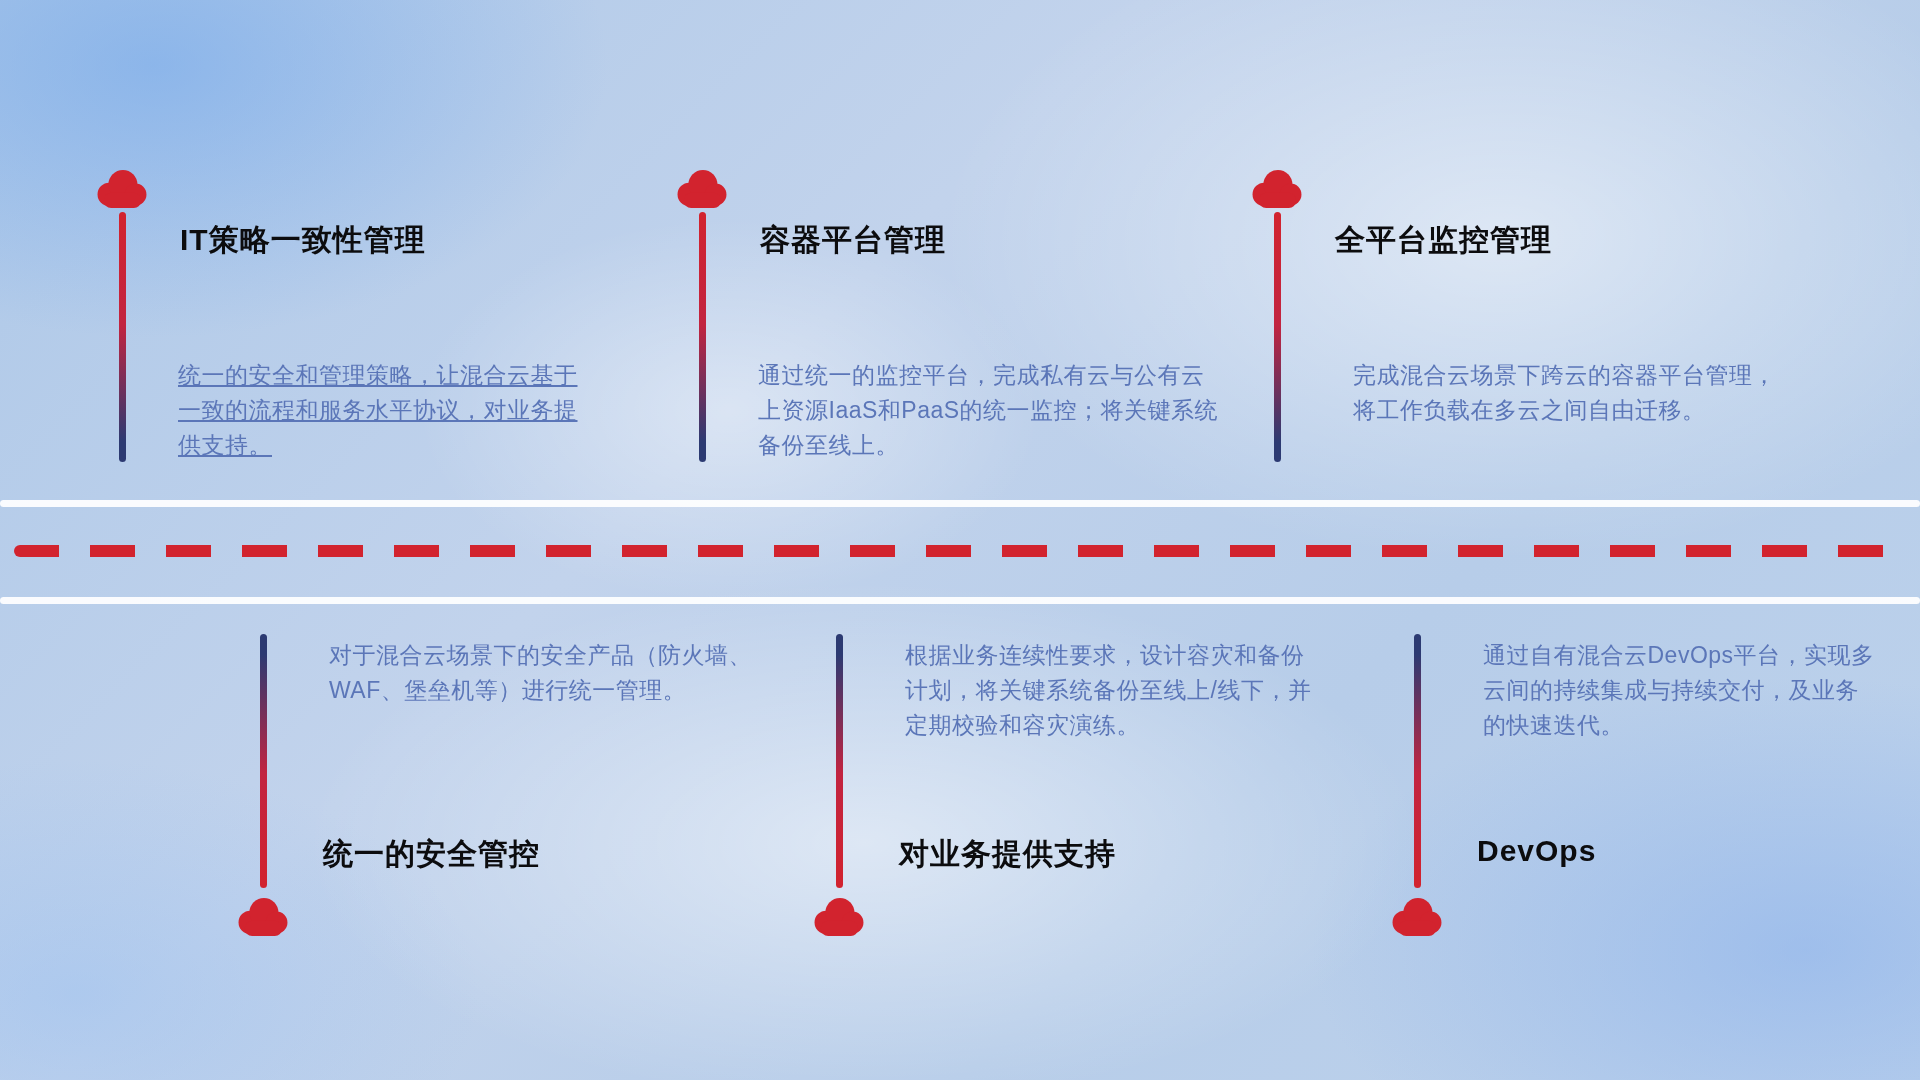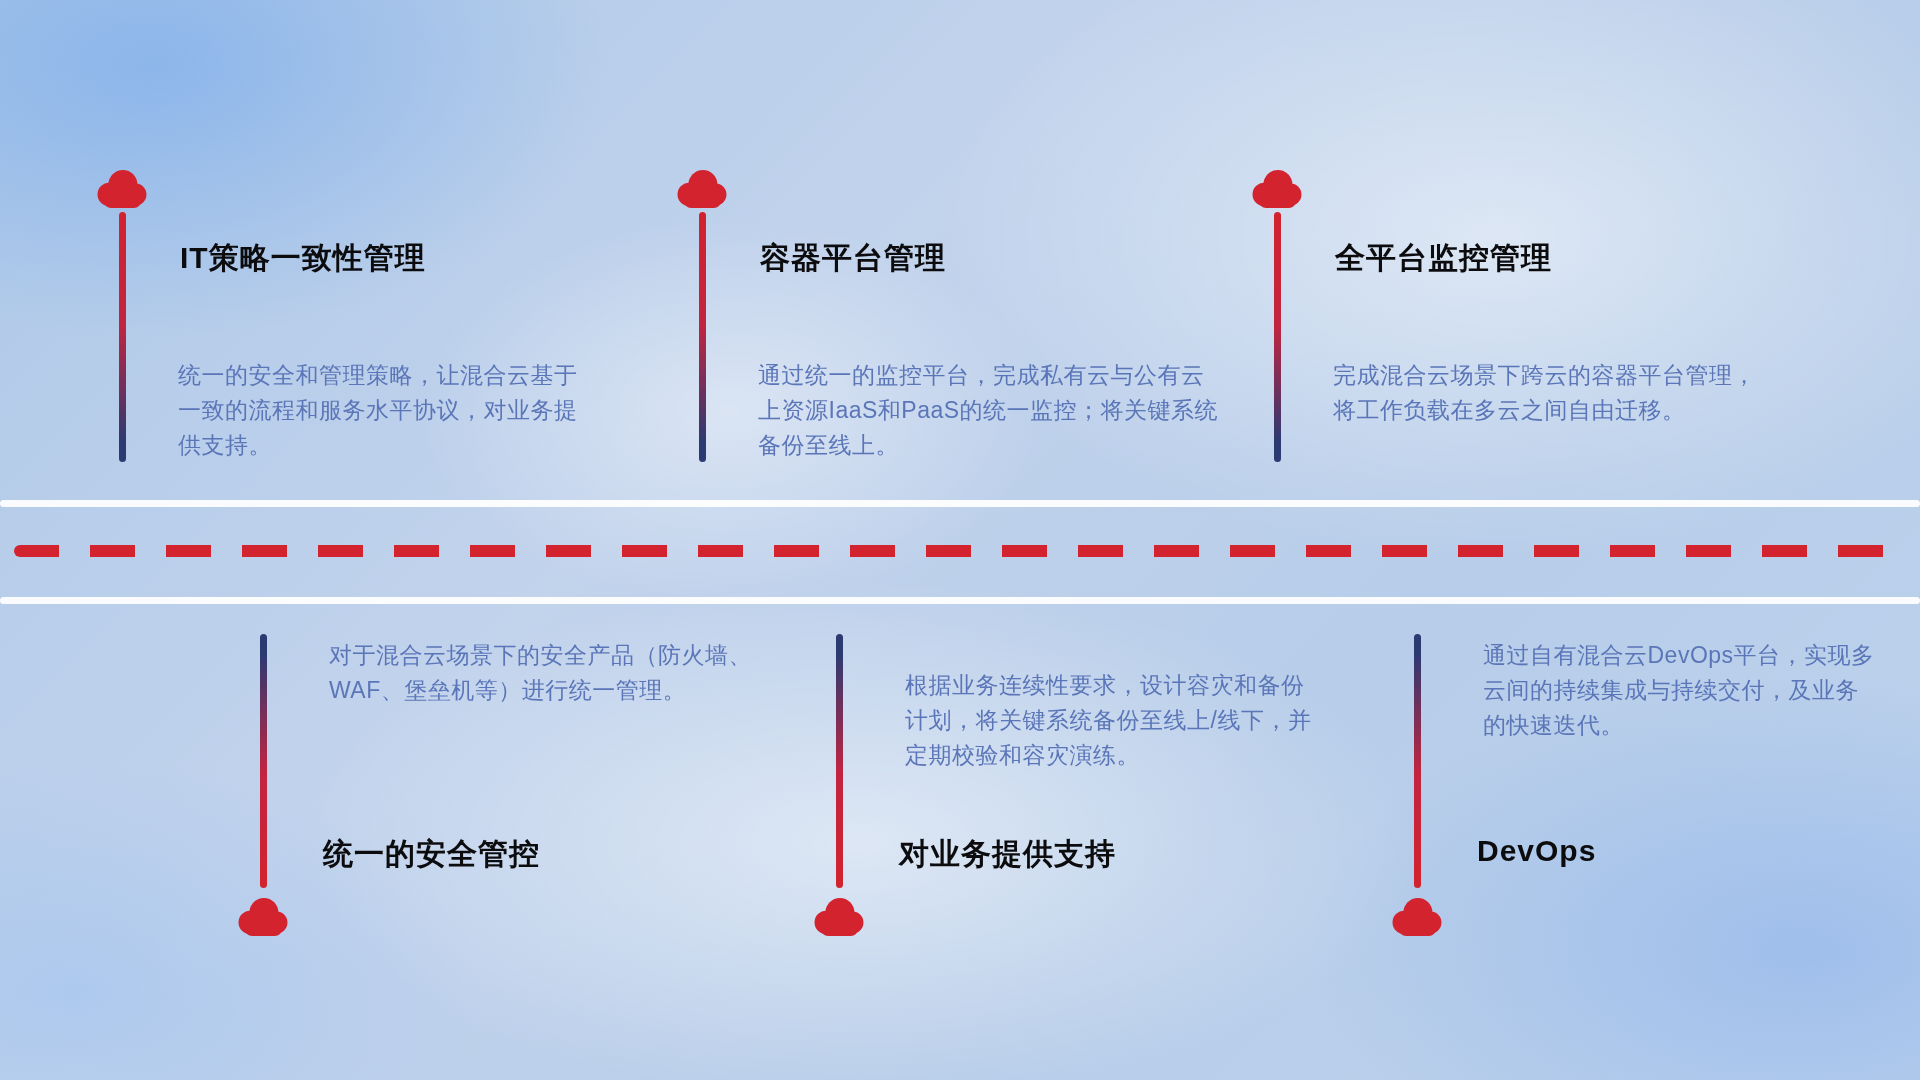--- a/index.html
+++ b/index.html
@@ -84,42 +84,42 @@
     margin: 0;
     font-size: 23px;
     line-height: 35px;
     color: #5b76b8;
     letter-spacing: 0.5px;
   }
 
   
   .col.top .cloud      { left: -3px; top: 0; }
   .col.top .vline      { left: 23px; top: 44px; height: 250px; }
-  .col.top .item-title { left: 84px; top: 52px; margin-top: 18px; }
+  .col.top .item-title { left: 84px; top: 52px; }
   .col.top .item-desc  { left: 82px; top: 190px; }
 
   
   .col.bottom .vline      { left: 23px; top: 0; height: 254px; }
   .col.bottom .cloud      { left: -3px; top: 262px; }
   .col.bottom .item-desc  { left: 92px; top: 4px; }
   .col.bottom .item-title { left: 86px; top: 200px; }
 
   
   #top-col-1 { left: 96px;  top: 168px; }
   #top-col-2 { left: 676px; top: 168px; }
   #top-col-3 { left: 1251px; top: 168px; }
   #bottom-col-1 { left: 237px; top: 634px; }
   #bottom-col-2 { left: 813px; top: 634px; }
   #bottom-col-3 { left: 1391px; top: 634px; }
 
-  #top-col-1 .item-desc { width: 420px; }
+  #top-col-1 .item-desc { width: 420px; text-decoration: underline; }
   #top-col-2 .item-desc { width: 462px; }
-  #top-col-3 .item-desc { width: 428px; }
+  #top-col-3 .item-desc { width: 428px; margin-left: 20px; }
   #bottom-col-1 .item-desc { width: 424px; }
-  #bottom-col-2 .item-desc { width: 416px; margin-top: 30px; }
+  #bottom-col-2 .item-desc { width: 416px; }
   #bottom-col-3 .item-desc { width: 398px; }
 </style>
 </head>
 <body>
 
 <div class="canvas">
 
   <div class="hline top-line"></div>
   <div class="dash-line"></div>
   <div class="hline bottom-line"></div>

